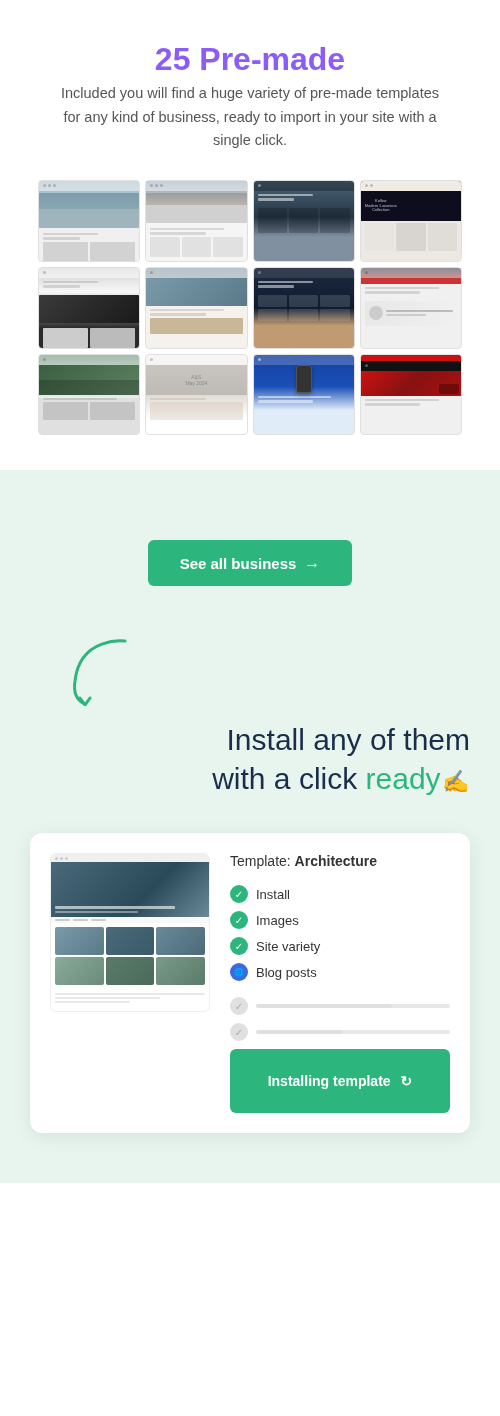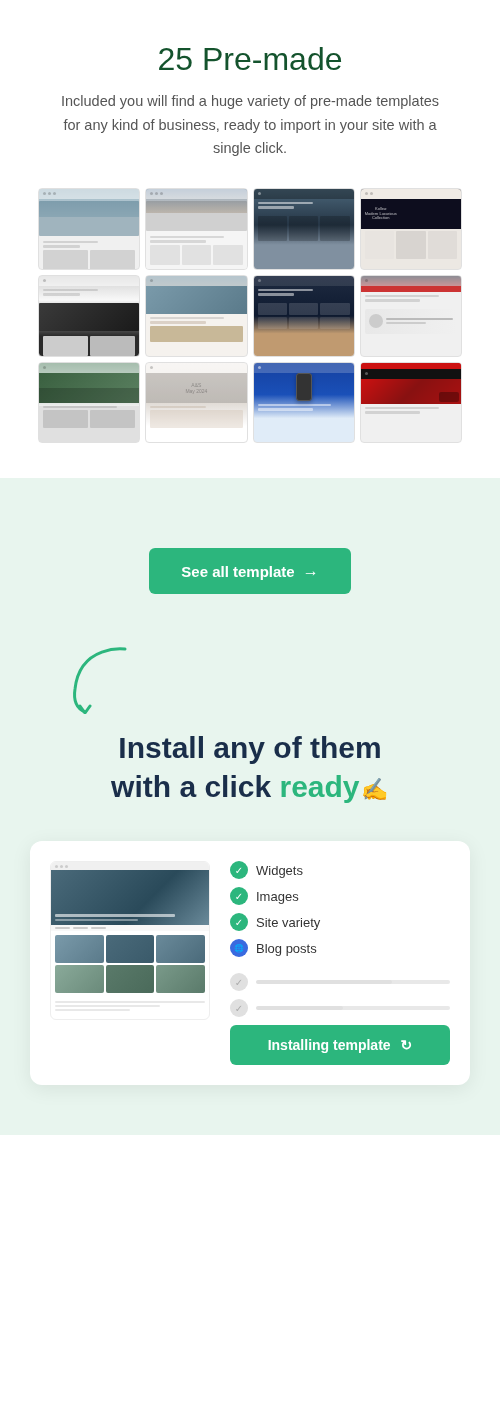--- a/index.html
+++ b/index.html
@@ -30,31 +30,31 @@
       font-size: 11px;
       font-weight: 600;
       letter-spacing: 1.5px;
       padding: 5px 14px;
       border-radius: 20px;
       margin-bottom: 18px;
     }
 
     .main-title {
       font-size: 32px;
-      font-weight: 400;
-      color: #14532d;
+      font-weight: 700;
+      color: #8b5cf6;
       line-height: 1.2;
     }
 
     .subtitle {
       font-size: 14.5px;
       color: #555;
       line-height: 1.6;
       max-width: 380px;
-      margin: 12px auto 28px;
+      margin: 4px auto 28px;
     }
 
     
     .bottom-section {
       background: #e8f5ee;
       padding: 40px 30px 50px;
     }
 
     
     .btn-see-all {
@@ -86,23 +86,24 @@
     }
 
     
     .install-heading {
       text-align: center;
       margin-bottom: 35px;
     }
 
     .install-heading h2 {
       font-size: 30px;
-      font-weight: 700;
+      font-weight: 400;
       color: #1a2e4a;
       line-height: 1.3;
+      text-align: right;
     }
 
     .install-heading .click-word {
       color: #2cb67d;
     }
 
     
     .demo-card {
       background: #fff;
       border-radius: 12px;
@@ -272,21 +273,21 @@
     
     .btn-install {
       display: flex;
       align-items: center;
       justify-content: center;
       gap: 10px;
       background: #2cb67d;
       color: #fff;
       font-size: 14px;
       font-weight: 600;
-      padding: 12px 20px;
+      padding: 24px 20px;
       border-radius: 6px;
       border: none;
       cursor: pointer;
       width: 100%;
       margin-top: 8px;
     }
 
     .refresh-icon {
       display: inline-block;
       font-size: 14px;
@@ -636,21 +637,21 @@
         </div>
       </div>
     </div>
 
   </div>
 
   <div class="bottom-section">
 
     <div class="button-row">
       <button class="btn-see-all">
-        <span>See all template</span>
+        <span>See all business</span>
         <span class="arrow-icon">→</span>
       </button>
     </div>
 
     <div class="arrow-decoration">
       <svg width="80" height="80" viewBox="0 0 80 80" fill="none" xmlns="http://www.w3.org/2000/svg">
         <path d="M65 15 C65 15 20 10 15 55 C13 68 18 75 25 78" stroke="#2cb67d" stroke-width="3" fill="none" stroke-linecap="round"></path>
         <path d="M20 72 L25 79 L30 72" stroke="#2cb67d" stroke-width="3" fill="none" stroke-linecap="round" stroke-linejoin="round"></path>
       </svg>
     </div>
@@ -692,25 +693,28 @@
         </div>
         <div class="demo-bottom-text">
           <div class="demo-bottom-line"></div>
           <div class="demo-bottom-line" style="width:70%;"></div>
           <div class="demo-bottom-line" style="width:50%;"></div>
         </div>
       </div>
 
       <div class="demo-info">
 
+        <div class="demo-template-name">
+          <span>Template:</span> <strong>Architecture</strong>
+        </div>
 
         <ul class="checklist">
           <li>
             <span class="check-icon check-green">✓</span>
-            <span>Widgets</span>
+            <span>Install</span>
           </li>
           <li>
             <span class="check-icon check-green">✓</span>
             <span>Images</span>
           </li>
           <li>
             <span class="check-icon check-green">✓</span>
             <span>Site variety</span>
           </li>
           <li>

